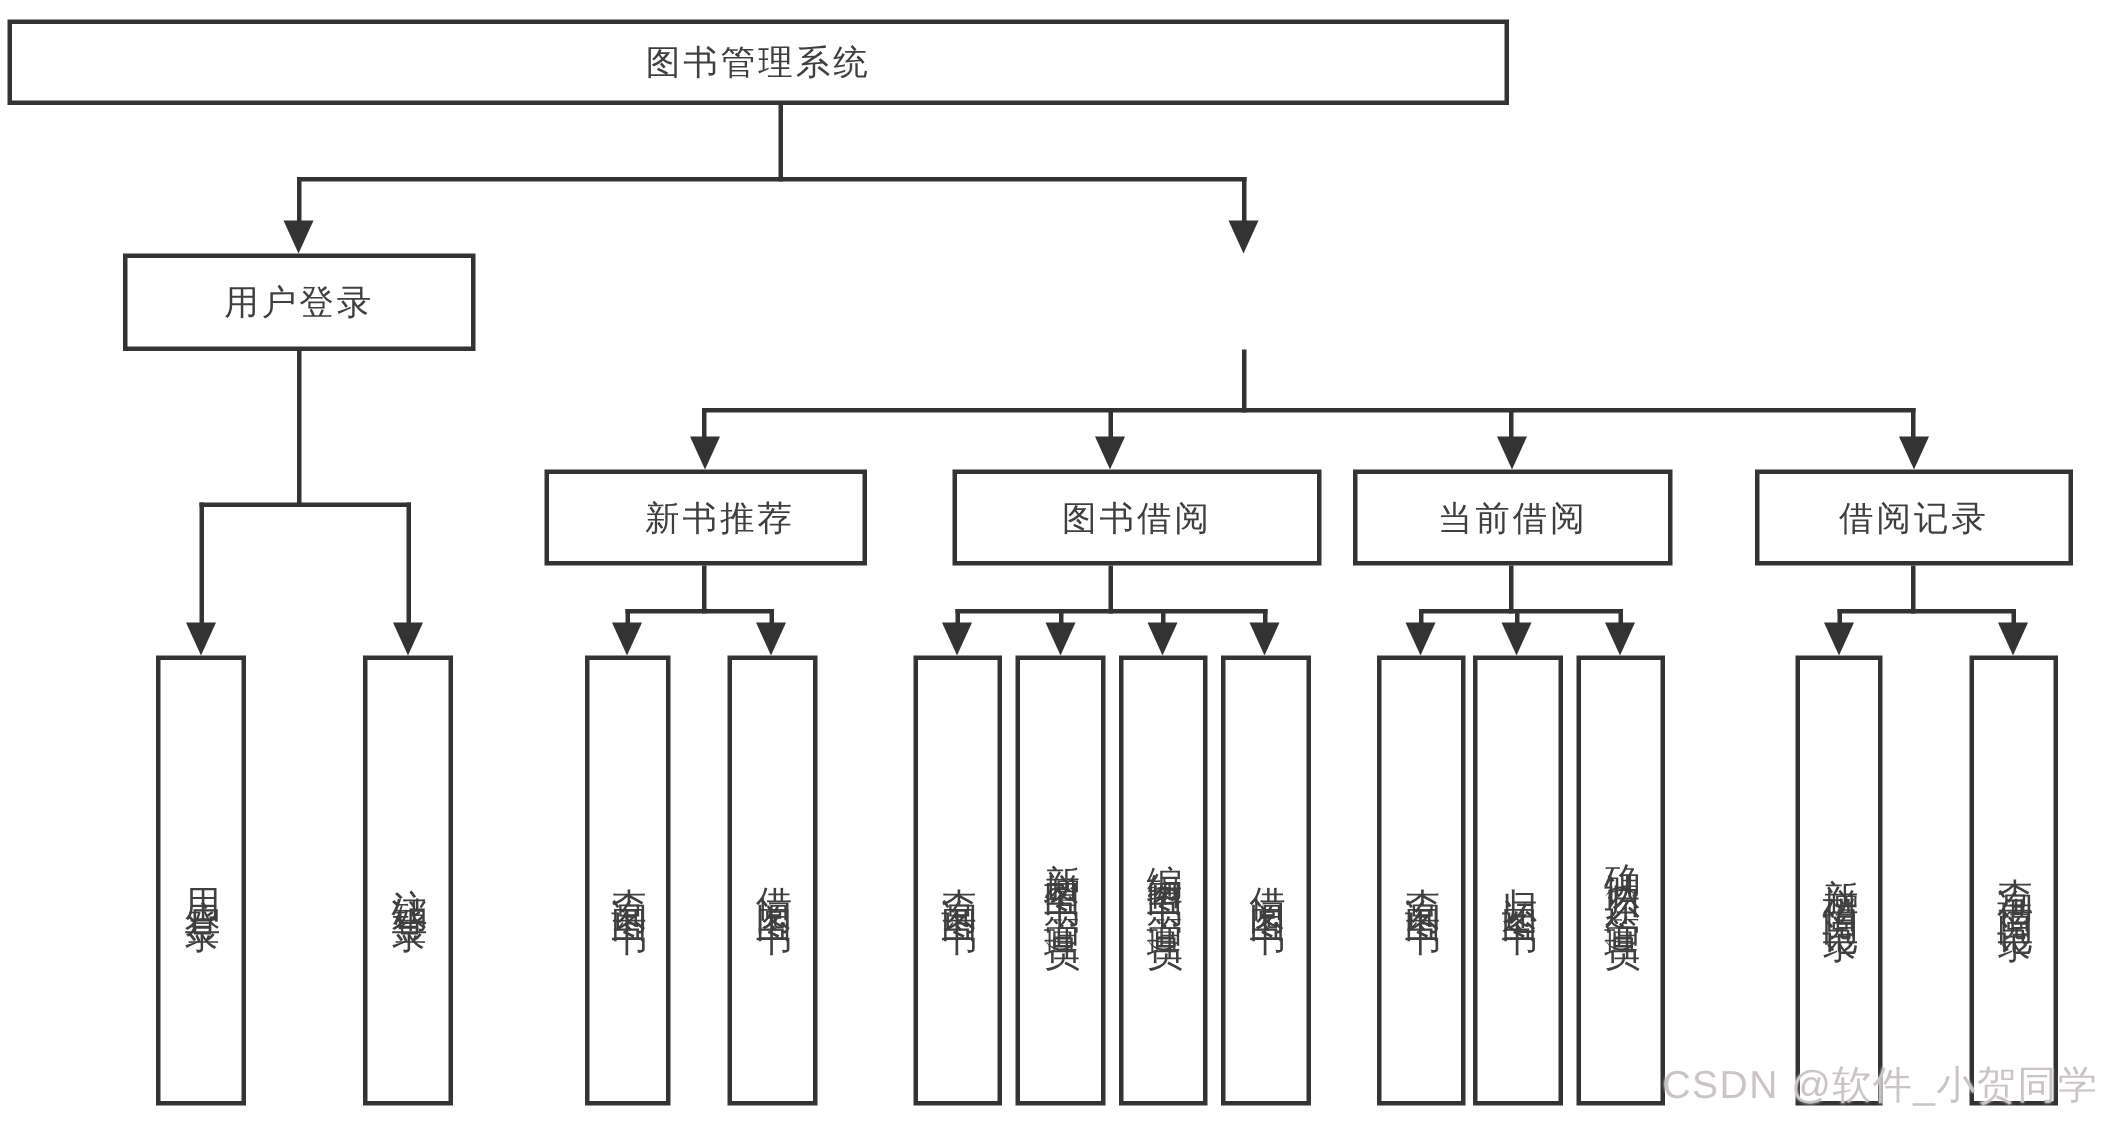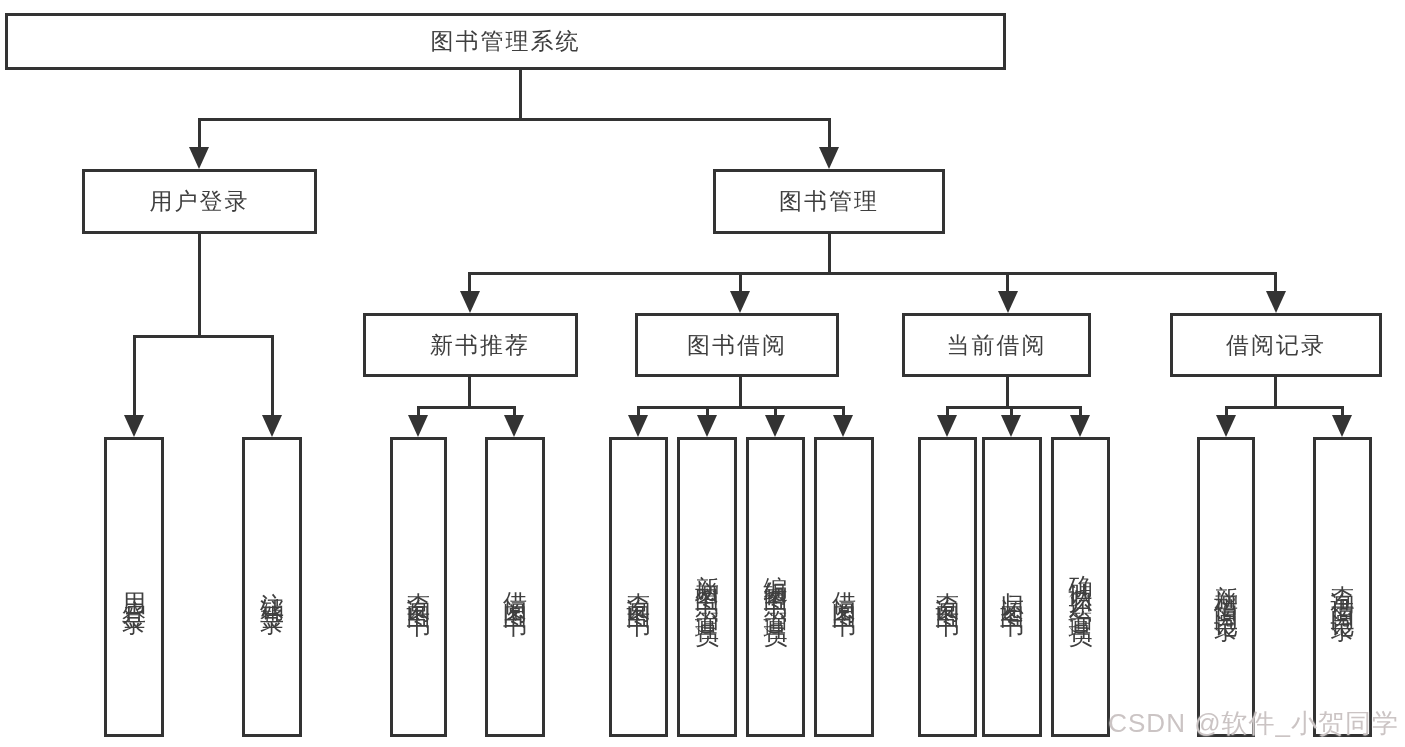--- a/index.html
+++ b/index.html
@@ -127,31 +127,28 @@
     <div class="arrow" style="left:1332px;top:415px;"></div>
   </div>
 
   <div class="box" style="left:5px;top:13px;width:1001px;height:57px;">
     <span>图书管理系统</span>
   </div>
 
   <div class="box" style="left:82px;top:169px;width:235px;height:65px;">
     <span>用户登录</span>
   </div>
-  <div class="box" style="left:713px;top:169px;width:232px;height:65px;">
-    <span>图书管理</span>
-  </div>
 
   <div class="box" style="left:363px;top:313px;width:215px;height:64px;padding-left:19px;">
     <span>新书推荐</span>
   </div>
-  <div class="box" style="left:635px;top:313px;width:204px;height:64px;">
+  <div class="box" style="left:635px;top:313px;width:246px;height:64px;">
     <span>图书借阅</span>
   </div>
-  <div class="box" style="left:902px;top:313px;width:189px;height:64px;">
+  <div class="box" style="left:902px;top:313px;width:213px;height:64px;">
     <span>当前借阅</span>
   </div>
   <div class="box" style="left:1170px;top:313px;width:212px;height:64px;font-family:Liberation Mono, monospace;">
     <span>借阅记录</span>
   </div>
 
   <div class="vbox" style="left:104px;width:60px;">
     <span>用户登录</span>
   </div>
   <div class="vbox" style="left:242px;width:60px;">

